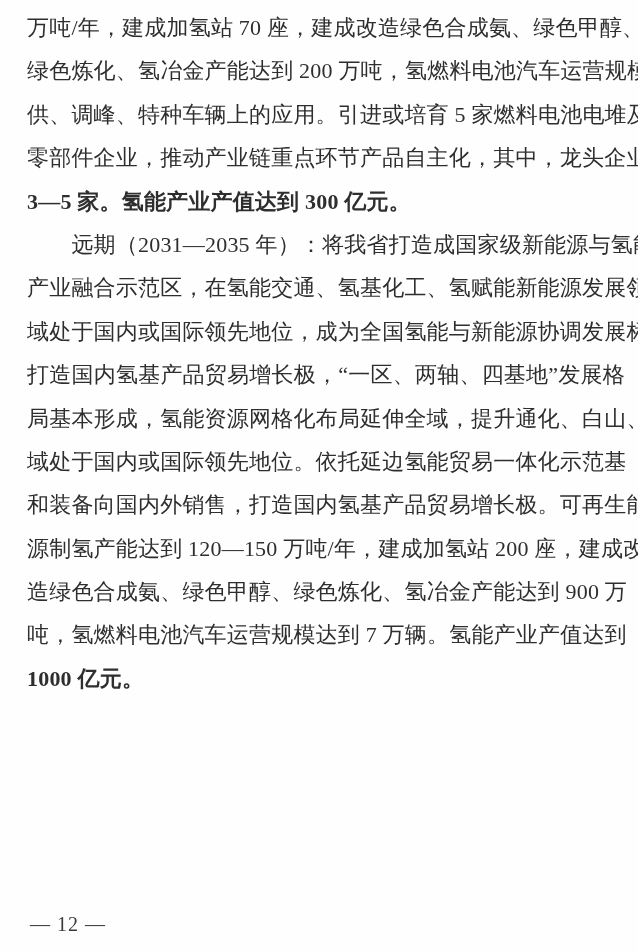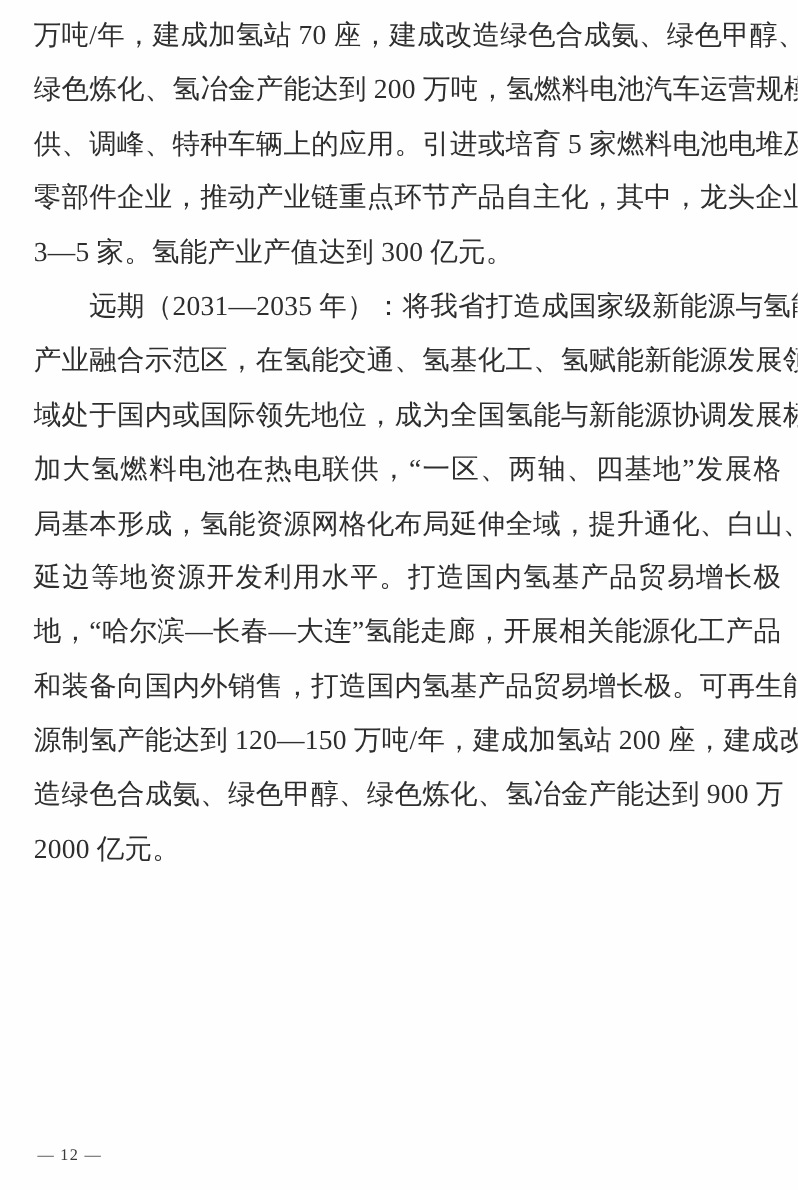--- a/index.html
+++ b/index.html
@@ -39,27 +39,28 @@
     white-space: nowrap;
     text-align: justify;
     text-align-last: justify;
     -moz-text-align-last: justify;
     color: #2e2e2e;
     letter-spacing: 0.2px;
   }
   .line.para-end {
     text-align: left;
     text-align-last: left;
+    font-weight: bold;
     -moz-text-align-last: left;
   }
   .footer {
     position: absolute;
     left: 30px;
     top: 912px;
-    font-size: 13px;
+    font-size: 20px;
     line-height: 24px;
     color: #3a3a3a;
     letter-spacing: 1px;
   }
 </style>
 </head>
 <body>
 
 <div class="page">
   <div class="text-block">
@@ -69,28 +70,28 @@
       <div class="line">绿色炼化、氢冶金产能达到 200 万吨，氢燃料电池汽车运营规模</div>
       <div class="line">供、调峰、特种车辆上的应用。引进或培育 5 家燃料电池电堆及</div>
       <div class="line">零部件企业，推动产业链重点环节产品自主化，其中，龙头企业</div>
       <div class="line para-end">3—5 家。氢能产业产值达到 300 亿元。</div>
     </div>
 
     <div class="para">
       <div class="line">　　远期（2031—2035 年）：将我省打造成国家级新能源与氢能</div>
       <div class="line">产业融合示范区，在氢能交通、氢基化工、氢赋能新能源发展领</div>
       <div class="line">域处于国内或国际领先地位，成为全国氢能与新能源协调发展标</div>
-      <div class="line">加大氢燃料电池在热电联供，“一区、两轴、四基地”发展格</div>
+      <div class="line">打造国内氢基产品贸易增长极，“一区、两轴、四基地”发展格</div>
       <div class="line">局基本形成，氢能资源网格化布局延伸全域，提升通化、白山、</div>
-      <div class="line">延边等地资源开发利用水平。打造国内氢基产品贸易增长极</div>
-      <div class="line">地，“哈尔滨—长春—大连”氢能走廊，开展相关能源化工产品</div>
+      <div class="line">域处于国内或国际领先地位。依托延边氢能贸易一体化示范基</div>
       <div class="line">和装备向国内外销售，打造国内氢基产品贸易增长极。可再生能</div>
       <div class="line">源制氢产能达到 120—150 万吨/年，建成加氢站 200 座，建成改</div>
       <div class="line">造绿色合成氨、绿色甲醇、绿色炼化、氢冶金产能达到 900 万</div>
-      <div class="line para-end">2000 亿元。</div>
+      <div class="line">吨，氢燃料电池汽车运营规模达到 7 万辆。氢能产业产值达到</div>
+      <div class="line para-end">1000 亿元。</div>
     </div>
 
   </div>
 
   <div class="footer">
     <span>— 12 —</span>
   </div>
 </div>
 
 </body></html>

